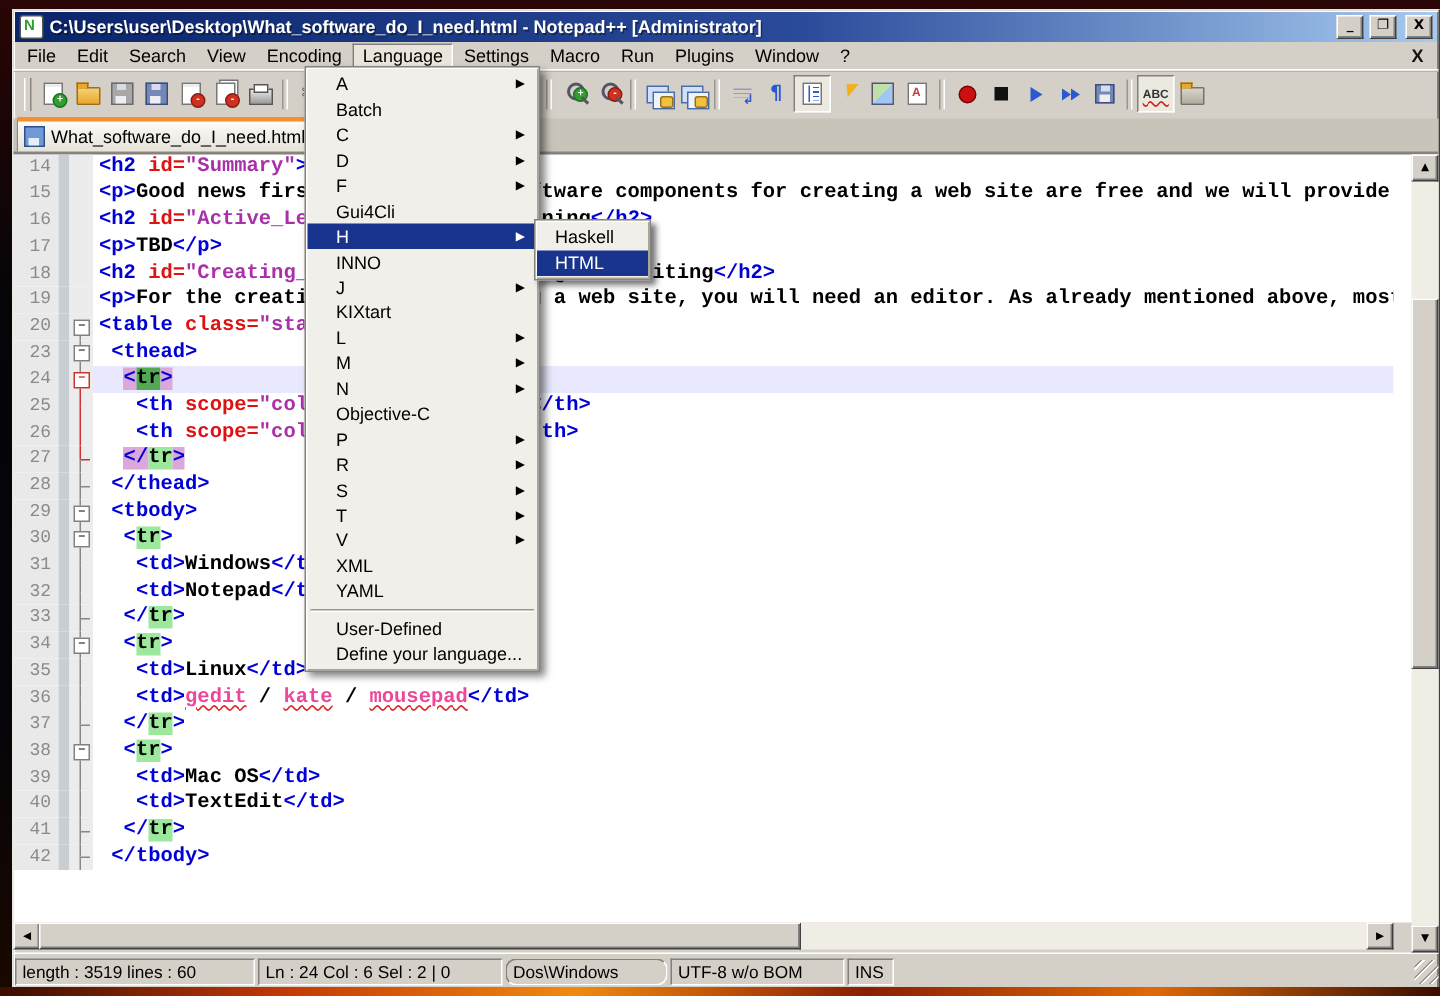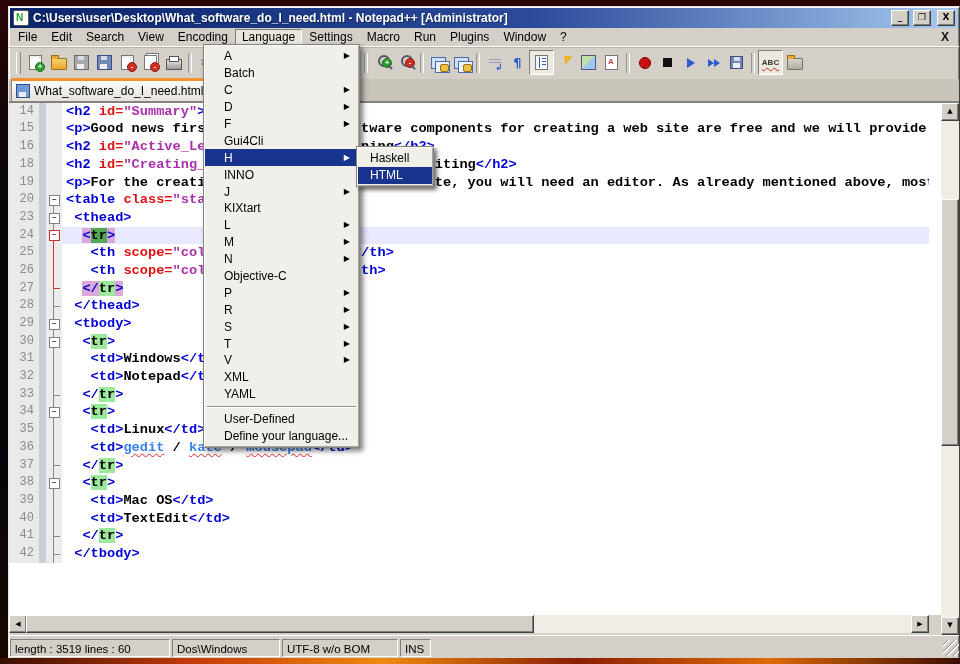--- a/index.html
+++ b/index.html
@@ -116,21 +116,21 @@
   .fbox{position:absolute;left:3px;top:50%;margin-top:-5px;width:9px;height:9px;background:#fff;
       border:1px solid #808080;font:bold 8px/8px "Liberation Mono",monospace;text-align:center;color:#444;z-index:2;}
   .fbox.red{border-color:#C83232;color:#C83232;}
   .code{flex:1;padding-left:4px;white-space:pre;overflow:hidden;
       font:bold 13.66px/17.7px "Liberation Mono",monospace;letter-spacing:0;}
   .row.cur .code{background:#E8E8FF;}
   .row.ul21 .code,.row.ul21 .fold{border-bottom:1px solid #404040;}
   .t{color:#0000D6}.a{color:#DE1212}.v{color:#AA30AA}.x{color:#000}
   .g{background:#9CE89C}.G{background:#53A853}
   .p{background:#DCA8DC;color:#0000D6}
-  .q{color:#3b82f6;text-decoration:underline wavy #E02020 1px;text-underline-offset:2px;}
+  .q{color:#ec4899;text-decoration:underline wavy #E02020 1px;text-underline-offset:2px;}
 
   
   .sb-btn{background:#D4D0C8;border:1px solid;border-color:#fff #404040 #404040 #fff;
       box-shadow:inset -1px -1px 0 #808080;display:flex;align-items:center;justify-content:center;
       font:7px/7px "DejaVu Sans",sans-serif;color:#000;}
   #vscroll{position:absolute;right:0;top:0;width:18px;height:514px;background:#F0EEE4;}
   #vscroll .up{position:absolute;top:0;left:0;width:16px;height:16px;}
   #vscroll .down{position:absolute;bottom:-18px;left:0;width:16px;height:16px;}
   #vthumb{position:absolute;left:0;top:96px;width:16px;height:245px;background:#D4D0C8;
       border:1px solid;border-color:#fff #404040 #404040 #fff;box-shadow:inset -1px -1px 0 #808080;}
@@ -319,20 +319,26 @@
             <span class="fold"></span>
             <span class="code"><span class="t">&lt;p&gt;</span><span class="x">Good news first:  Most of the software components for creating a web site are free and we will provide y</span></span>
           </div>
           <div class="row">
             <span class="ln">16</span>
             <span class="bm"></span>
             <span class="fold"></span>
             <span class="code"><span class="t">&lt;h2 </span><span class="a">id=</span><span class="v">"Active_Learning"</span><span class="t">&gt;</span><span class="x">Active Learning</span><span class="t">&lt;/h2&gt;</span></span>
           </div>
           <div class="row">
+            <span class="ln">17</span>
+            <span class="bm"></span>
+            <span class="fold"></span>
+            <span class="code"><span class="t">&lt;p&gt;</span><span class="x">TBD</span><span class="t">&lt;/p&gt;</span></span>
+          </div>
+          <div class="row">
             <span class="ln">18</span>
             <span class="bm"></span>
             <span class="fold"></span>
             <span class="code"><span class="t">&lt;h2 </span><span class="a">id=</span><span class="v">"Creating_and_Editing"</span><span class="t">&gt;</span><span class="x">Creating and Editing</span><span class="t">&lt;/h2&gt;</span></span>
           </div>
           <div class="row">
             <span class="ln">19</span>
             <span class="bm"></span>
             <span class="fold"></span>
             <span class="code"><span class="t">&lt;p&gt;</span><span class="x">For the creation  and maintaining a web site, you will need an editor. As already mentioned above, most</span></span>
@@ -550,21 +556,22 @@
       <div id="hscroll">
         <div class="sb-btn left">◀</div>
         <div id="hthumb"></div>
         <div class="sb-btn right">▶</div>
       </div>
       <div id="sb-corner"></div>
     </div>
 
     <div id="statusbar">
         <div class="status-cell" style="width: 160px;">length : 3519    lines : 60</div>
-        <div class="status-cell" style="width: 108px;">Dos\Windows</div>
+        <div class="status-cell" style="width: 163px;">Ln : 24   Col : 6   Sel : 2 | 0</div>
+        <div class="status-cell" style="width: 108px; border-radius: 7px;">Dos\Windows</div>
         <div class="status-cell" style="width: 116px;">UTF-8 w/o BOM</div>
         <div class="status-cell" style="width: 31px;">INS</div>
         <div id="resize-grip"></div>
     </div>
   </div>
 
   <div id="lang-menu">
       <div class="menu-item">
         <span>A</span>
         <span class="arrow">▶</span>

